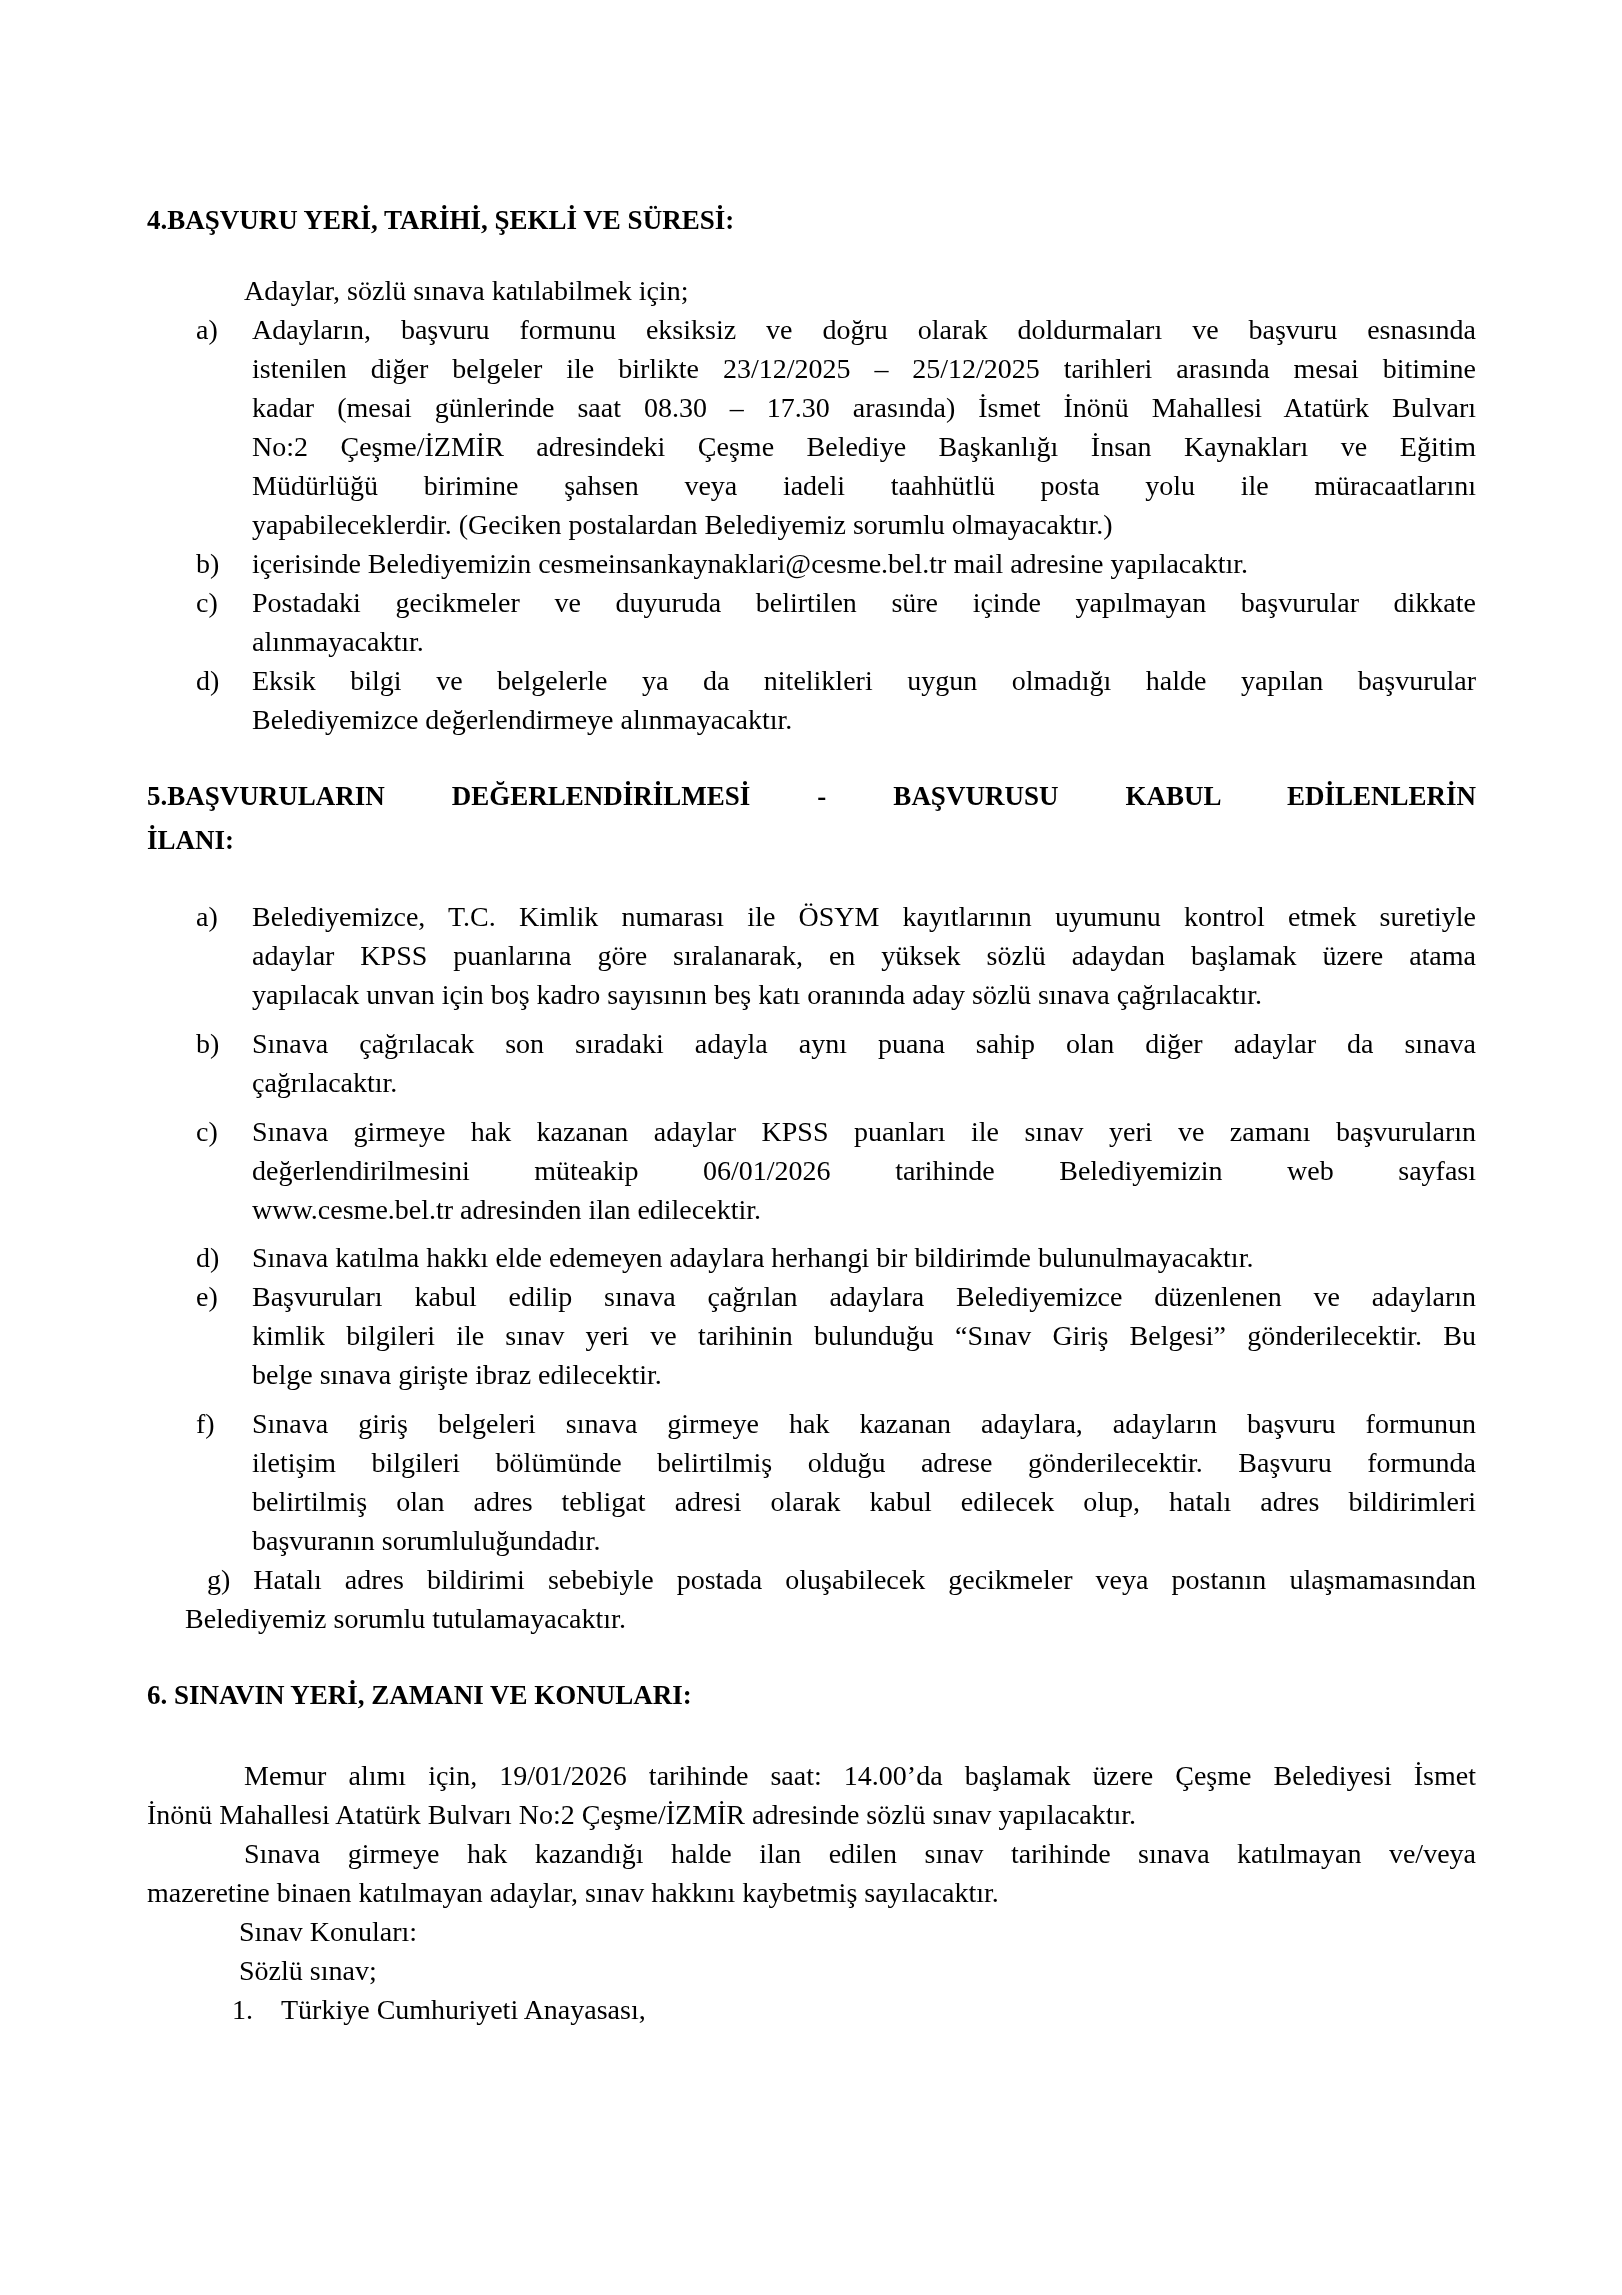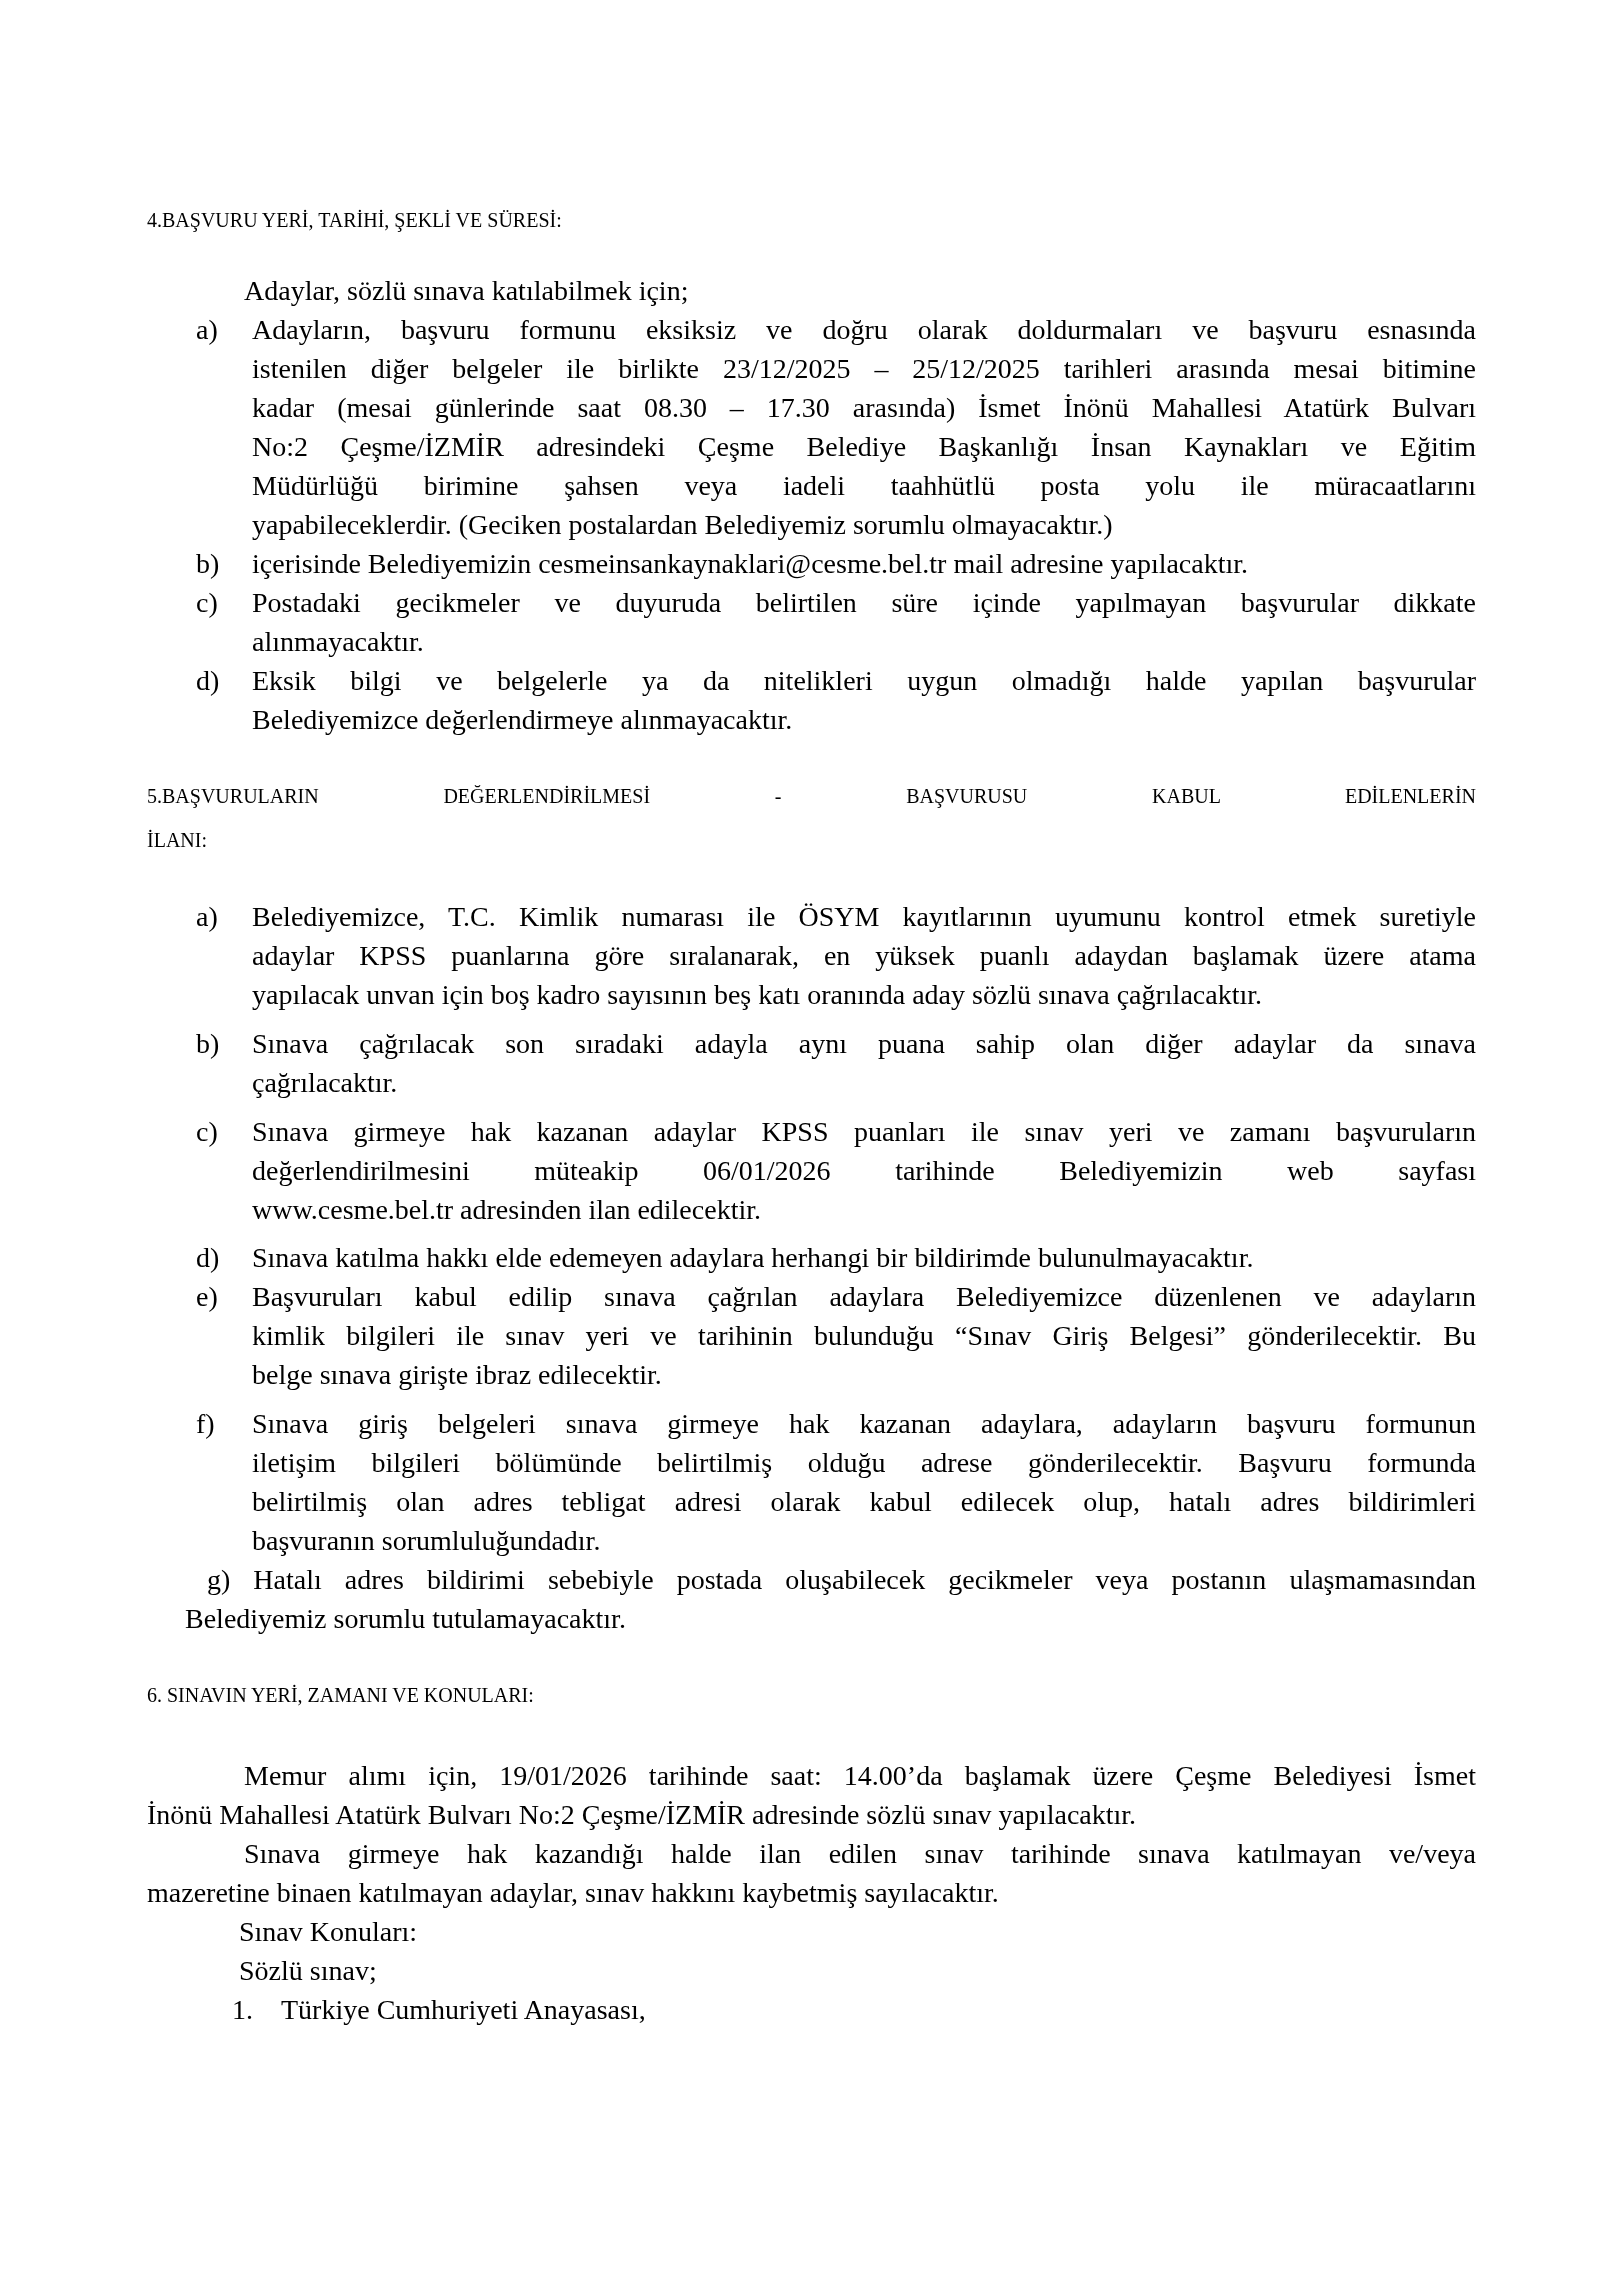--- a/index.html
+++ b/index.html
@@ -9,21 +9,21 @@
     height: 2295px;
     box-sizing: border-box;
     padding: 198px 147px 0 147px;
     background: #ffffff;
     color: #000000;
     font-family: "Liberation Serif", "DejaVu Serif", serif;
     font-size: 28px;
     line-height: 39px;
     overflow: hidden;
   }
-  .h { font-size: 20px; font-weight: 400; line-height: 44px; }
+  .h { font-size: 27px; font-weight: 700; line-height: 44px; }
   #h4 { margin: 0 0 25px 0; }
   #h5 { margin: 35px 0 35px 0; }
   #h6 { margin: 35px 0 39px 0; }
   
   .jl { text-align: justify; text-align-last: justify; }
   
   .ll { text-align: left; }
   .intro { text-indent: 97px; margin-top: 29px; }
   .pfirst { text-indent: 97px; }
   .item { position: relative; padding-left: 105px; }
@@ -73,21 +73,21 @@
   </div>
 
   <div id="h5">
     <div class="h jl">5.BAŞVURULARIN DEĞERLENDİRİLMESİ - BAŞVURUSU KABUL EDİLENLERİN</div>
     <div class="h ll">İLANI:</div>
   </div>
 
   <div class="item">
     <span class="lbl">a)</span>
     <div class="jl">Belediyemizce, T.C. Kimlik numarası ile ÖSYM kayıtlarının uyumunu kontrol etmek suretiyle</div>
-    <div class="jl">adaylar KPSS puanlarına göre sıralanarak, en yüksek puanlı adaydan başlamak üzere atama</div>
+    <div class="jl">adaylar KPSS puanlarına göre sıralanarak, en yüksek sözlü adaydan başlamak üzere atama</div>
     <div class="ll">yapılacak unvan için boş kadro sayısının beş katı oranında aday sözlü sınava çağrılacaktır.</div>
   </div>
 
   <div class="item mt">
     <span class="lbl">b)</span>
     <div class="jl">Sınava çağrılacak son sıradaki adayla aynı puana sahip olan diğer adaylar da sınava</div>
     <div class="ll">çağrılacaktır.</div>
   </div>
 
   <div class="item mt">

